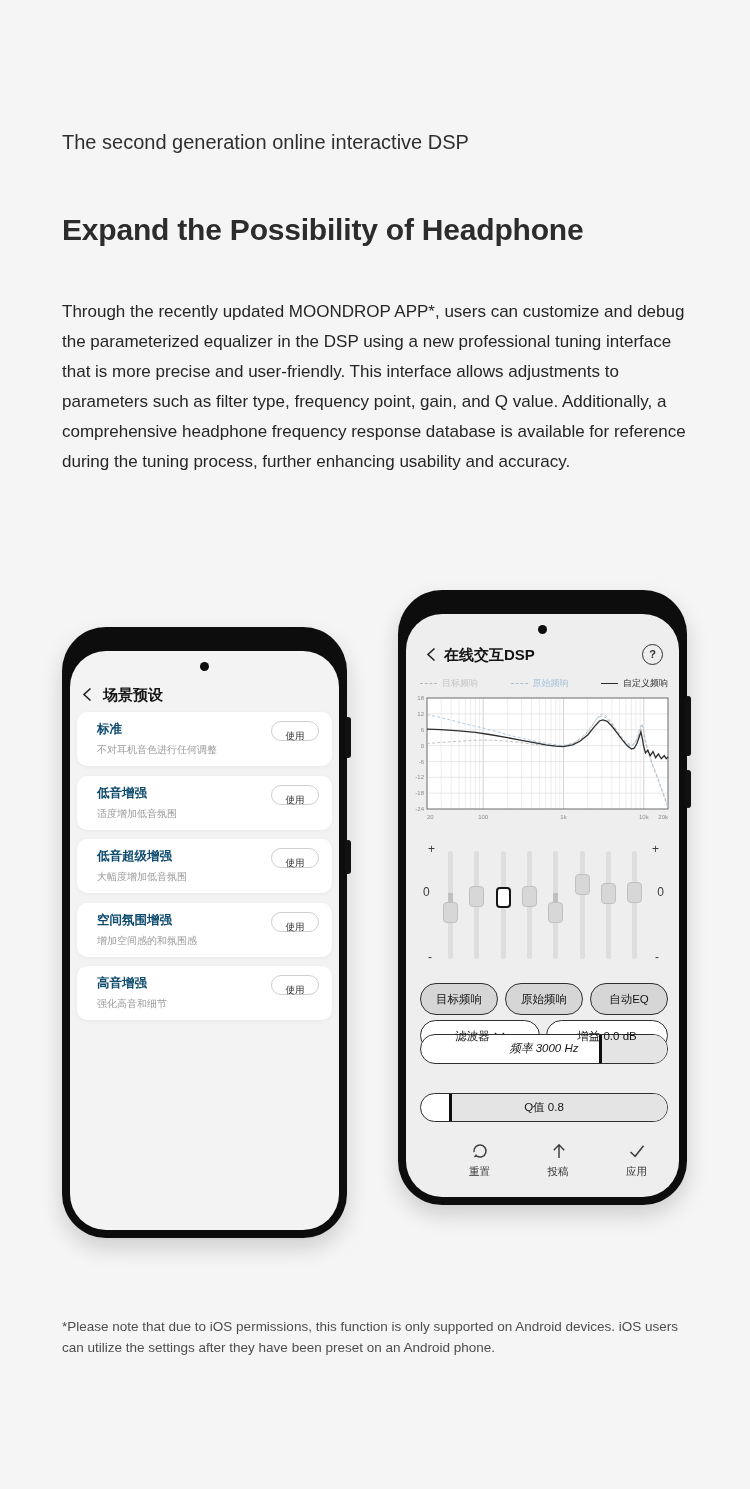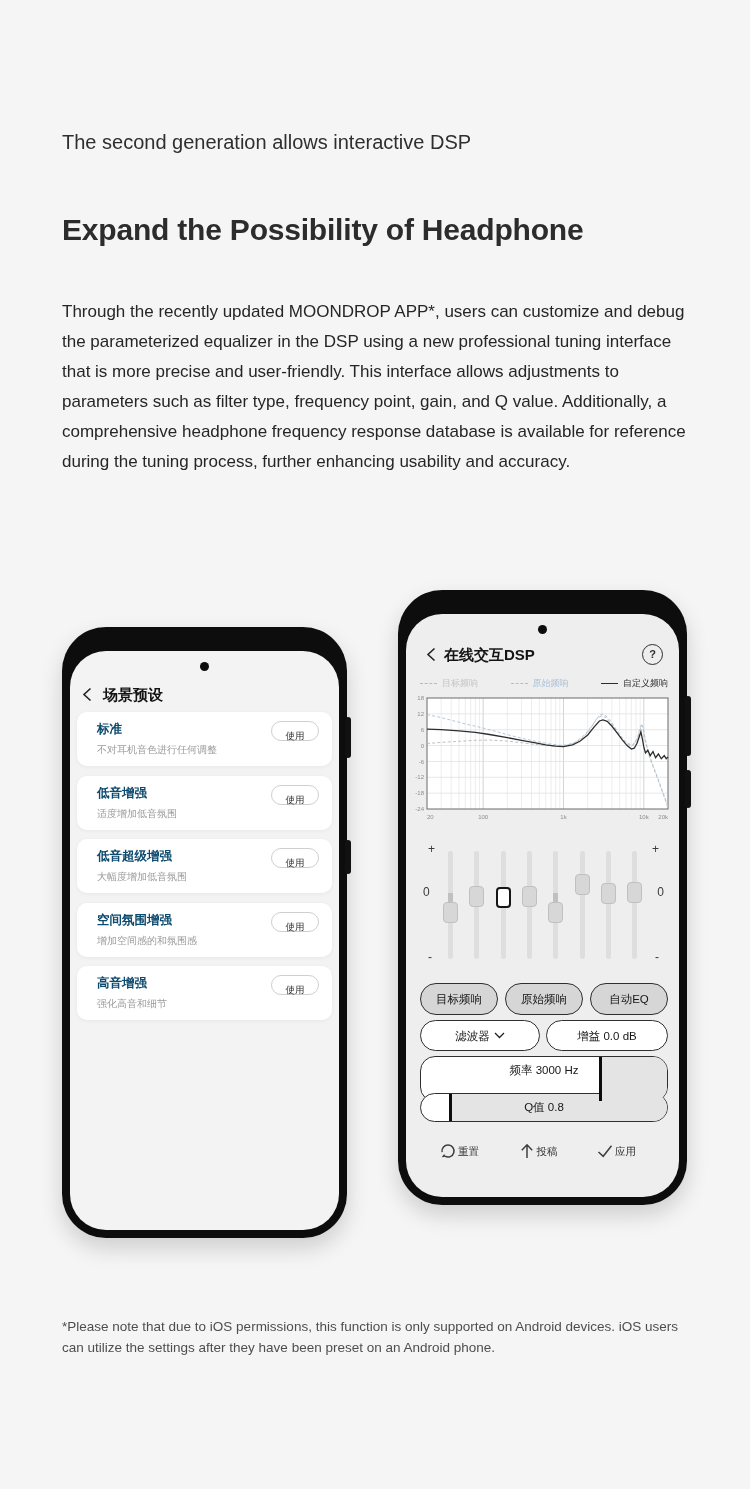--- a/index.html
+++ b/index.html
@@ -61,36 +61,36 @@
   .pill{position:absolute;box-sizing:border-box;border:1.4px solid #2f2f2f;border-radius:16px;background:#fff;
     font-size:11.5px;color:#161616;text-align:center;overflow:hidden;}
   .pill-gray{background:#d6d6d6;}
   .pill .lbl{position:relative;z-index:3;}
   .row1{top:369px;height:32px;line-height:29px;}
   .row2{top:406px;height:31px;line-height:28px;}
   .b-target{left:14px;width:78px;} .b-orig{left:99px;width:78px;} .b-auto{left:184px;width:78px;}
   .b-filter{left:14px;width:120px;} .b-gain{left:140px;width:122px;}
   .chev-down{display:inline-block;margin-left:4px;position:relative;top:-1px;}
   .slider-pill{left:14px;width:248px;}
-  .sp-freq{top:442px;height:46px;line-height:27px;border-radius:15px;}
+  .sp-freq{top:420px;height:30px;line-height:27px;border-radius:15px;font-style:italic;}
   .sp-q{top:479px;height:29px;line-height:26px;border-radius:15px;}
   .sp-rest{position:absolute;top:0;bottom:0;right:0;background:#e4e4e4;z-index:1;}
   .sp-marker{position:absolute;top:-1px;bottom:-1px;width:3px;background:#0d0d0d;z-index:2;}
 
   
   #action-bar{position:absolute;left:32px;right:32px;top:527px;display:flex;justify-content:space-between;}
-  .act{display:flex;flex-direction:row;align-items:flex-start;width:52px;}
+  .act{display:flex;flex-direction:column;align-items:flex-end;width:52px;}
   .act-label{font-size:10.5px;color:#303030;margin-top:4px;}
 </style>
 </head>
 <body>
 
 <div class="canvas">
 
-  <div class="eyebrow">The second generation allows interactive DSP</div>
+  <div class="eyebrow">The second generation online interactive DSP</div>
   <h1 class="heading"><br><span>Expand the Possibility of Headphone</span></h1>
   <p class="body-copy">Through the recently updated MOONDROP APP*, users can customize and debug the parameterized equalizer in the DSP using a new professional tuning interface that is more precise and user-friendly. This interface allows adjustments to parameters such as filter type, frequency point, gain, and Q value. Additionally, a comprehensive headphone frequency response database is available for reference during the tuning process, further enhancing usability and accuracy.</p>
 
   <div class="phone phone-left">
     <div class="side-btn pl-btn1"></div>
     <div class="side-btn pl-btn2"></div>
     <div class="screen screen-left">
       <div class="cam"></div>
       <div class="ph-header">
         <svg class="back-ic" width="10" height="15" viewBox="0 0 10 15">

